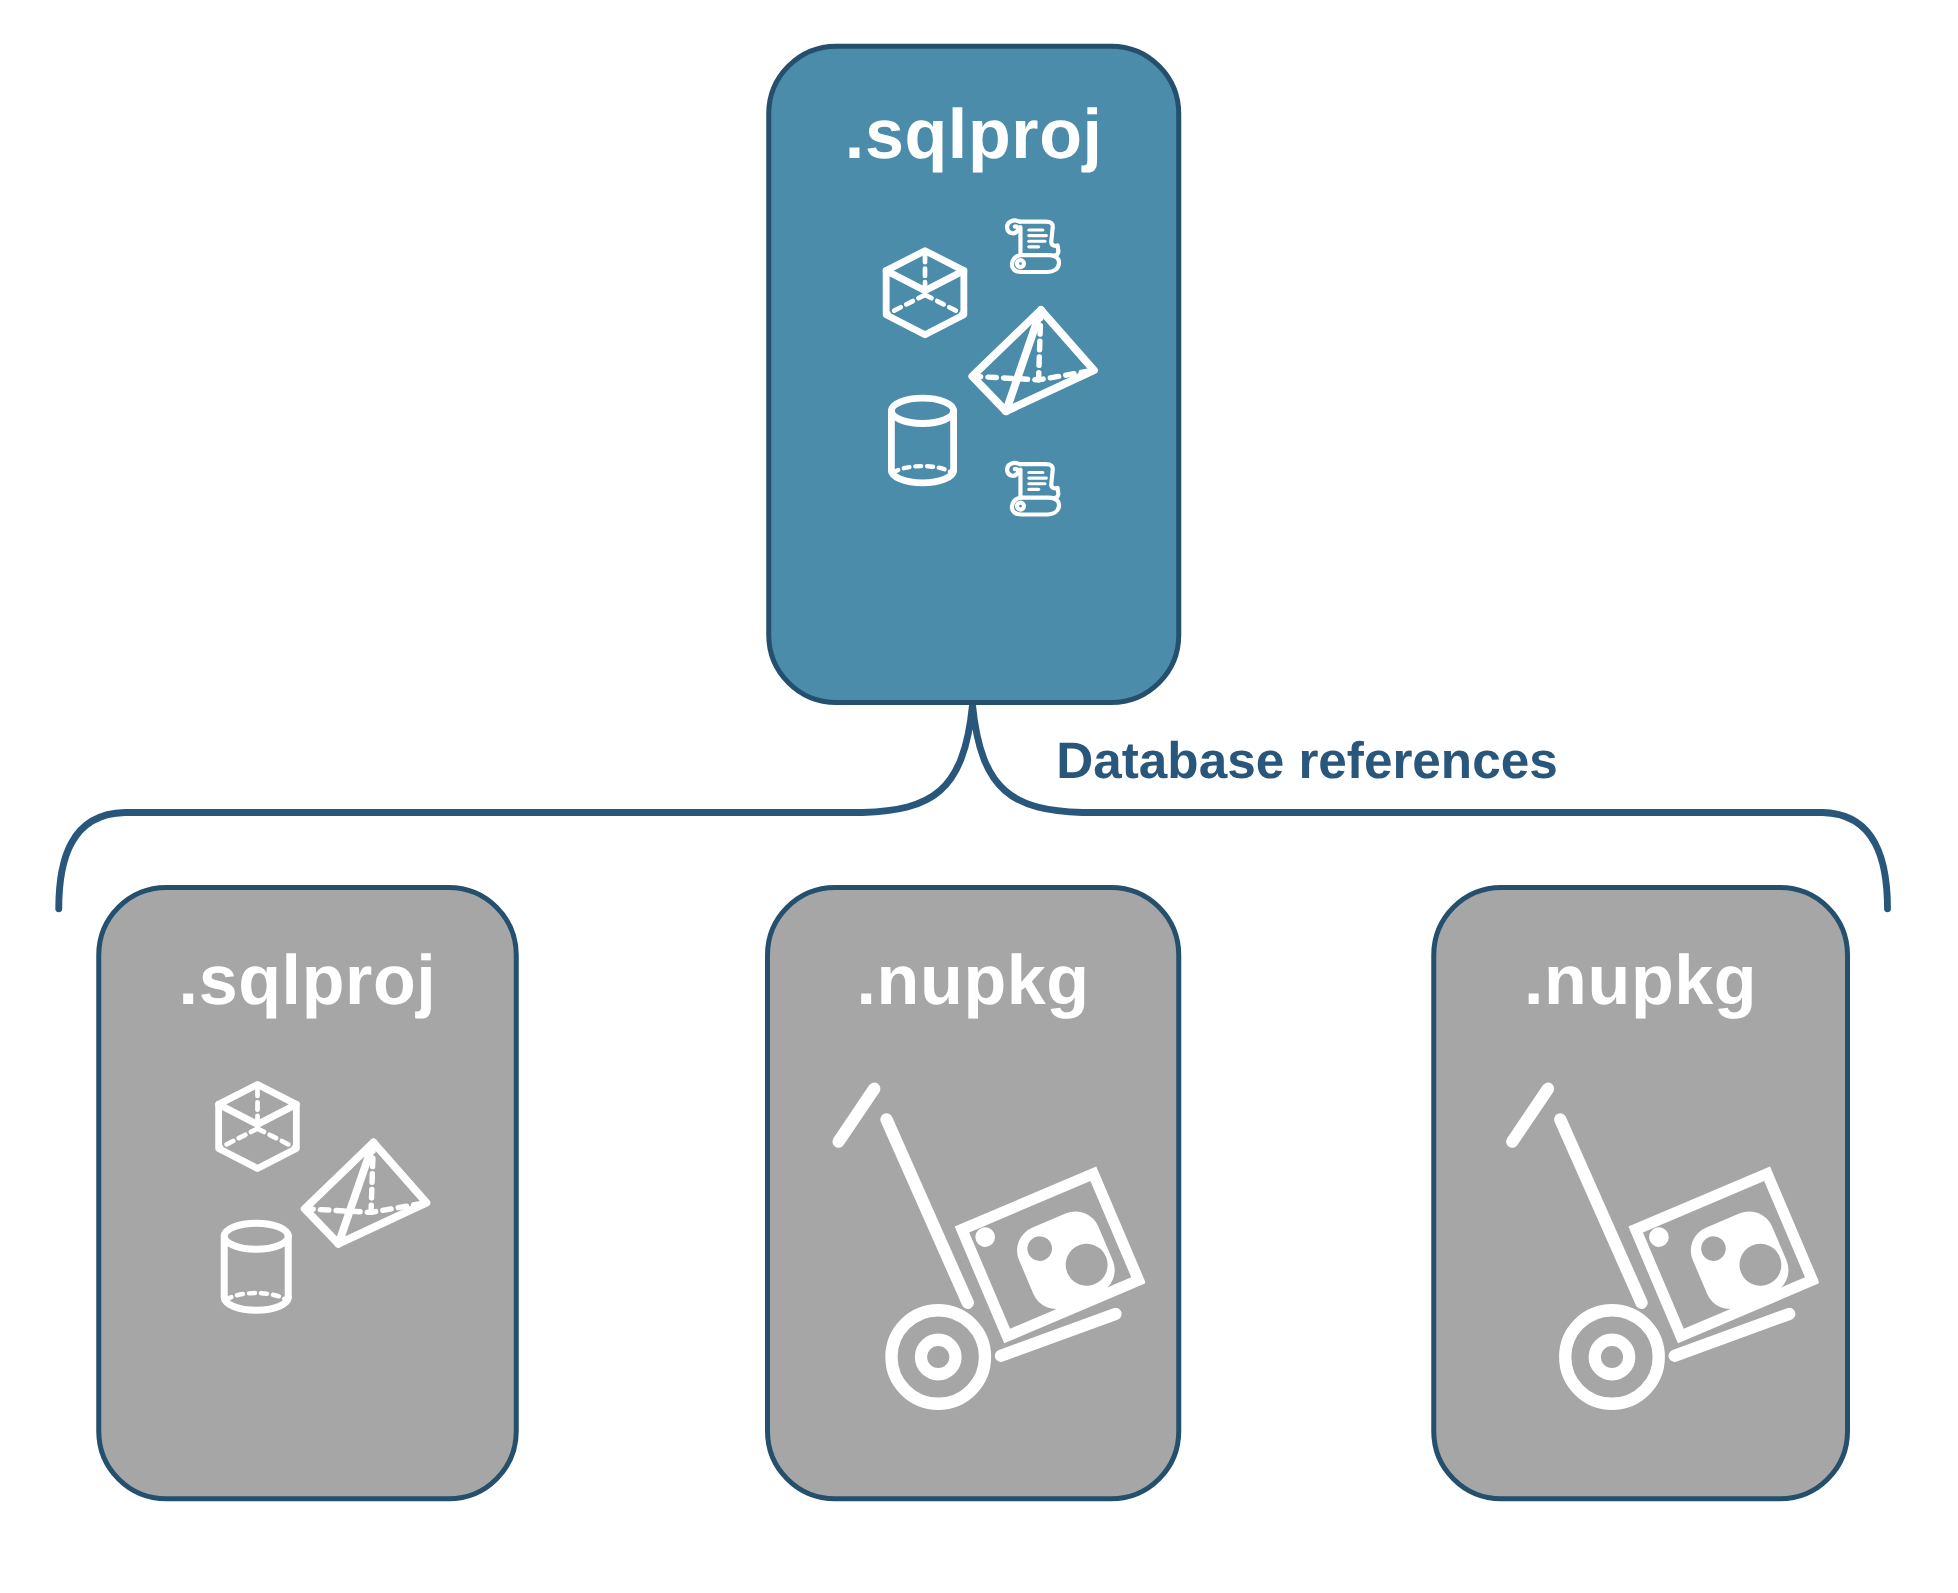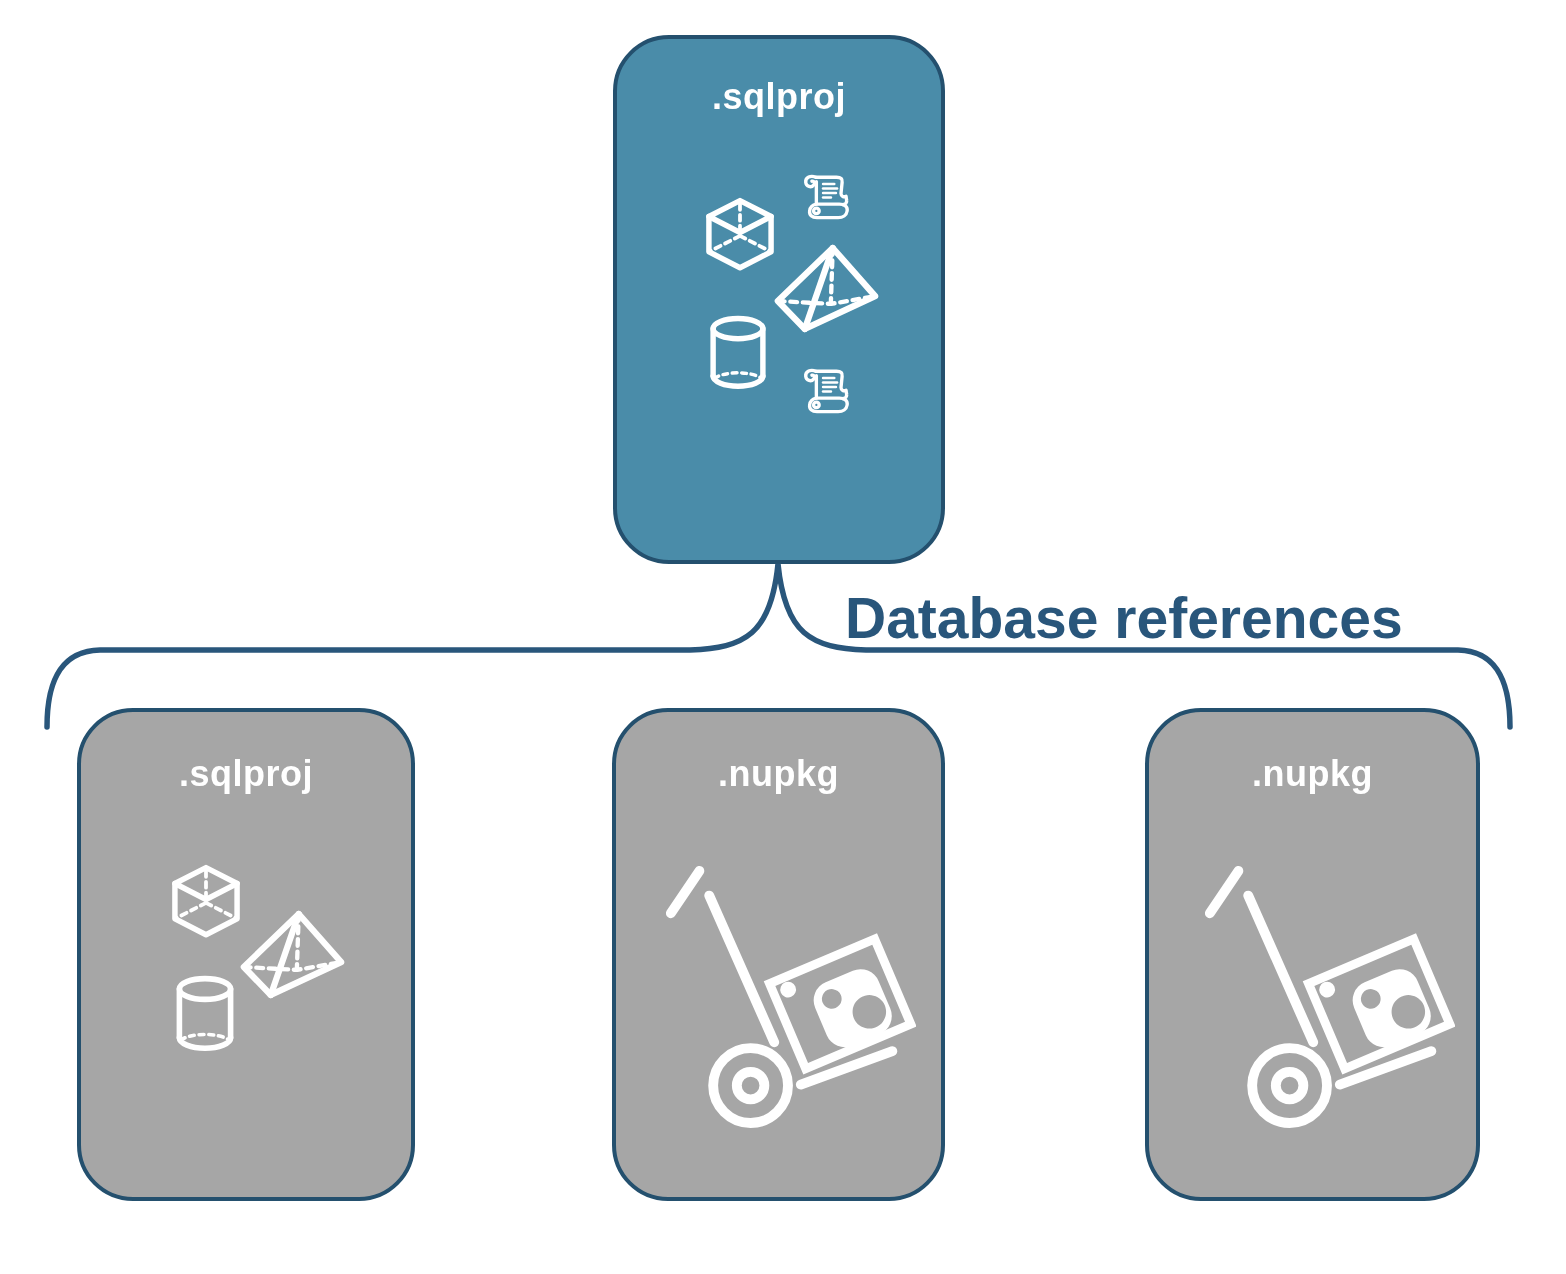--- a/index.html
+++ b/index.html
@@ -14,35 +14,35 @@
   .node {
     position: absolute;
     box-sizing: border-box;
     border: 4px solid var(--node-border, #24506E);
     border-radius: 56px;
   }
   .node-root  { background: var(--root-fill, #4A8CA9); }
   .node-child { background: var(--child-fill, #A6A6A6); }
   .node-title {
     text-align: center;
-    font-size: 36px;
+    font-size: 56px;
     font-weight: 700;
     color: var(--icon, #ffffff);
     line-height: 1;
     letter-spacing: 0.5px;
   }
   .node-root .node-title  { padding-top: 40px; }
   .node-child .node-title { padding-top: 44px; }
   .icon { position: absolute; color: var(--icon, #ffffff); display: block; }
   .brace { position: absolute; left: 40px; top: 556px; color: var(--accent, #29567B); }
   .connector-label {
     position: absolute;
     left: 845px;
     top: 585px;
-    font-size: 57px;
+    font-size: 41px;
     font-weight: 700;
     color: var(--accent, #29567B);
     white-space: nowrap;
   }
 </style>
 </head>
 <body>
 
 <div class="canvas">
 

